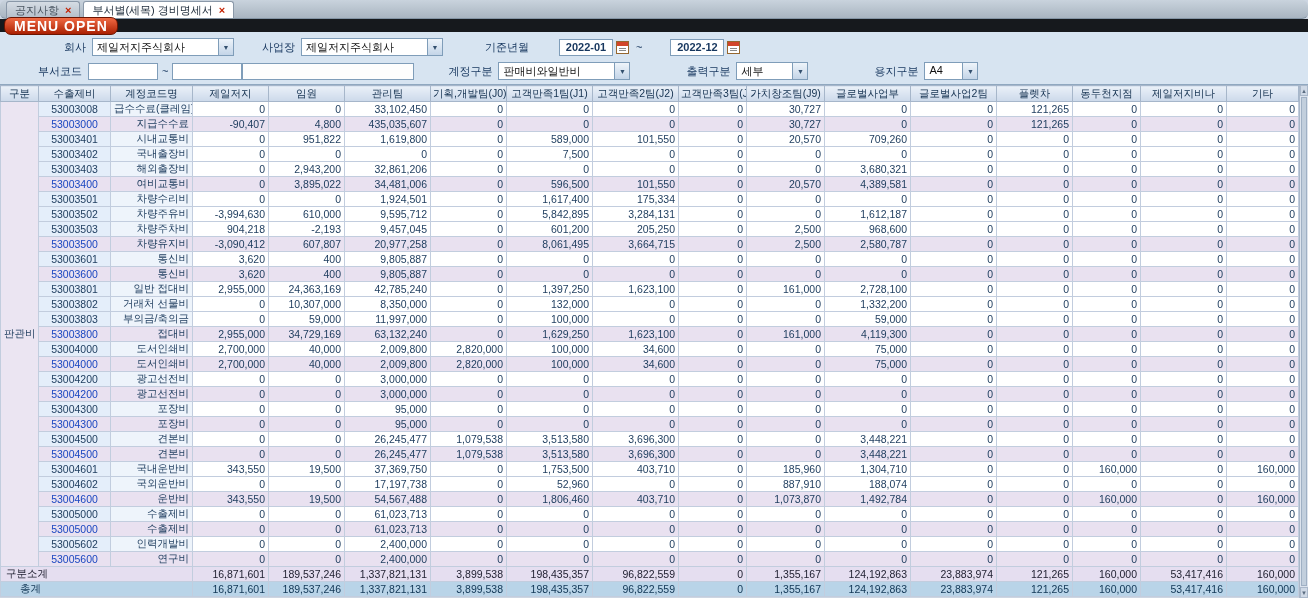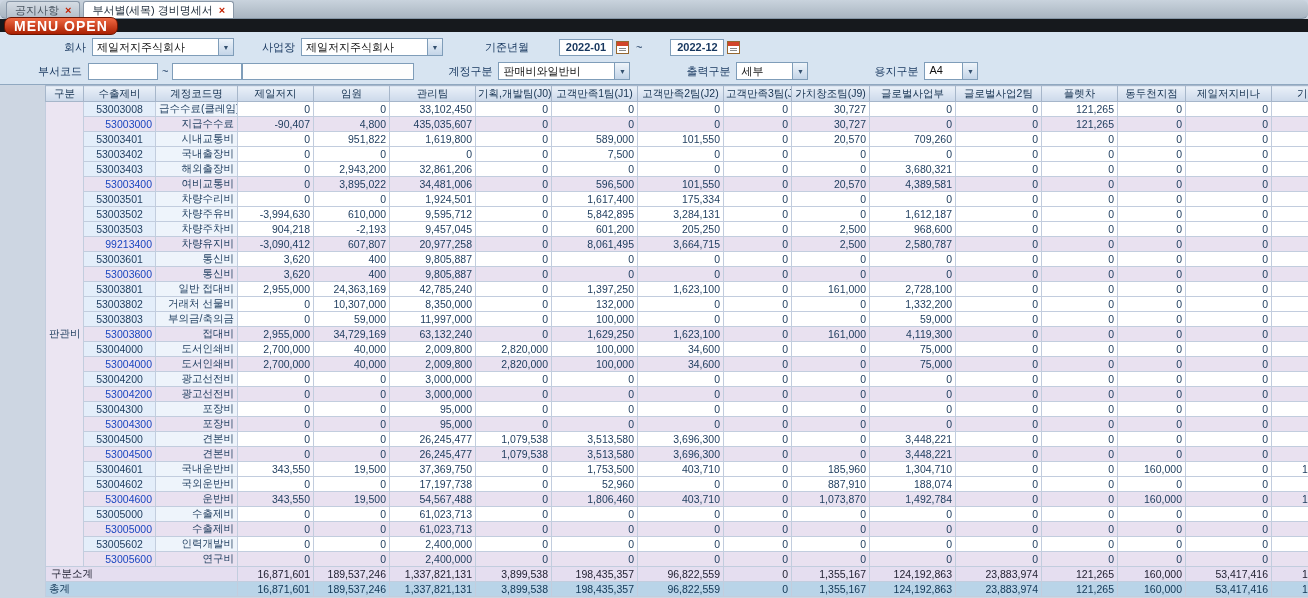--- a/index.html
+++ b/index.html
@@ -40,40 +40,40 @@
     display:flex; align-items:center; justify-content:center; font-size:7px; color:#33506e; }
   .txt { border:1px solid #7f9db9; height:17px; font-size:11px; padding:0 3px; font-family:inherit; background:#fff; }
   .txt.date { width:54px; text-align:center; color:#16365e; font-weight:bold;margin-left:24px; }
   .txt.small { width:70px; }
   .txt.wide { width:172px; background:#fdfdfd; }
   .tilde { margin:0 4px; color:#16365e; }
   .cal { display:inline-block; width:13px; height:13px; border:1px solid #96672f; background:#fff; margin:0 3px; position:relative; }
   .cal::before { content:""; position:absolute; left:0; top:0; right:0; height:4px; background:#d2452a; }
   .cal::after { content:""; position:absolute; left:2px; top:6px; width:7px; height:1px; background:#888; box-shadow:0 2px 0 #888; }
   
-  .grid-area { display:flex; height:513px; background:#cdd6e2;margin-left:45px; }
+  .grid-area { display:flex; height:513px; background:#cdd6e2; }
   table.grid { border-collapse:collapse; table-layout:fixed; width:1298px; font-size:10.5px; align-self:flex-start; }
   table.grid th {
     background:linear-gradient(#eaf0f8,#ccd9ea); border:1px solid #a6b6ca; height:16px;
     font-weight:normal; color:#13304f; overflow:hidden; white-space:nowrap; padding:0 2px; font-size:10.5px;
   }
   table.grid td { border:1px solid #c2cdde; height:15px; padding:0 3px; overflow:hidden; white-space:nowrap; color:#1b3a5c; }
   .cg  { background:#ebe5f2; text-align:center; color:#333; }
   .cc  { color:#1a46c0; text-align:center; }
   .cn  { text-align:right; }
   .cv  { text-align:right; }
   tr.rd .cc { background:#e4eefa; }
   tr.rd .cn { background:#eef4fb; }
   tr.rd .cv { background:#ffffff; }
   tr.rs td  { background:#e9e1f0; }
-  tr.rs .cc { color:#1a46c0;text-align:right; }
+  tr.rs .cc { color:#1a46c0; }
   tr.rsub td { background:#e5def0; color:#223; }
   tr.rsub .cl { text-align:left; padding-left:5px; }
   tr.rtot td { background:#b9d4e8; color:#0f3554; }
-  tr.rtot .cl { text-align:left; padding-left:3px; }
+  tr.rtot .cl { text-align:left; padding-left:19px; }
   
   .vscroll { width:10px; background:#dde4ee; border-left:1px solid #aab8ca; display:flex; flex-direction:column; align-items:stretch; }
   .varrow { height:11px; display:flex; align-items:center; justify-content:center; font-size:6px; color:#5a6c80; background:#cfd9e6; border:1px solid #aab8ca; }
   .vthumb { flex:1; margin:1px; background:#c2cfdd; border:1px solid #9fb0c4; }
 </style>
 </head>
 <body>
 
 <div class="tabbar">
   <div class="tab">
@@ -333,21 +333,21 @@
           <td class="cv">0</td>
           <td class="cv">2,500</td>
           <td class="cv">968,600</td>
           <td class="cv">0</td>
           <td class="cv">0</td>
           <td class="cv">0</td>
           <td class="cv">0</td>
           <td class="cv">0</td>
         </tr>
         <tr class="rs">
-          <td class="cc">99213400</td>
+          <td class="cc">53003500</td>
           <td class="cn">차량유지비</td>
           <td class="cv">-3,090,412</td>
           <td class="cv">607,807</td>
           <td class="cv">20,977,258</td>
           <td class="cv">0</td>
           <td class="cv">8,061,495</td>
           <td class="cv">3,664,715</td>
           <td class="cv">0</td>
           <td class="cv">2,500</td>
           <td class="cv">2,580,787</td>

